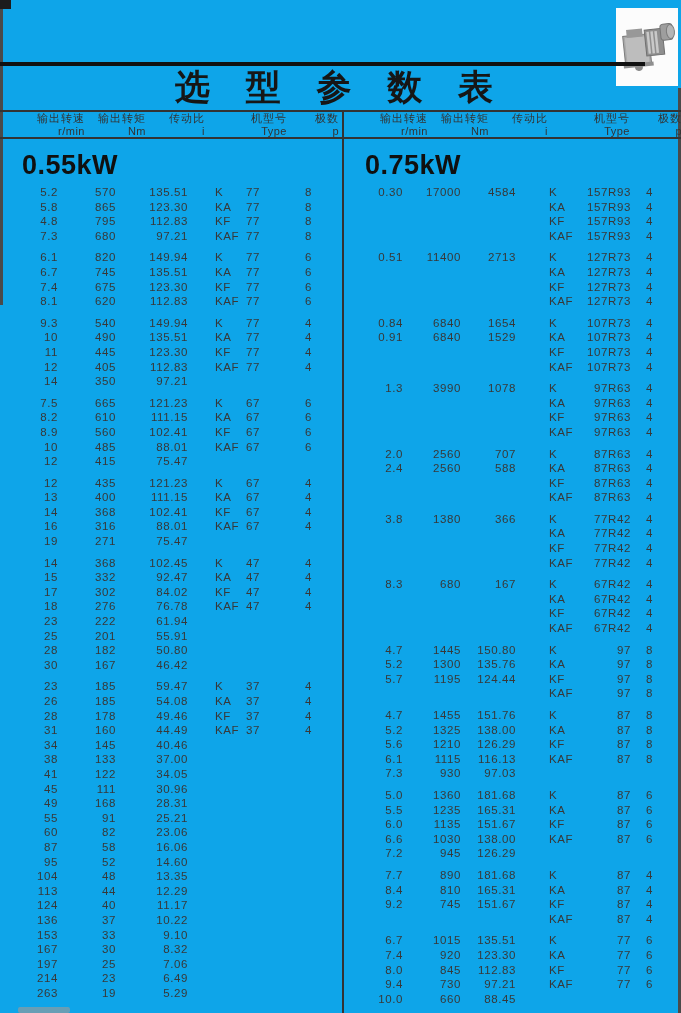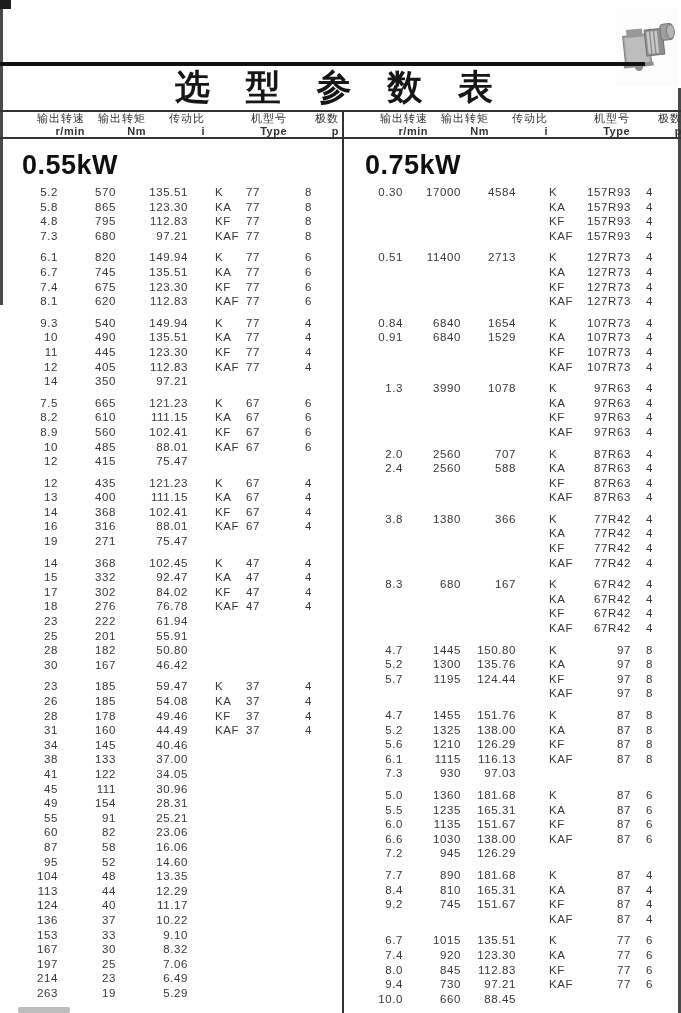--- a/index.html
+++ b/index.html
@@ -1,18 +1,18 @@
 <!DOCTYPE html>
 <html><head>
 <meta charset="utf-8">
 <style>
   html,body{margin:0;padding:0;background:#e8e8e8;}
   .page{
     position:relative;width:681px;height:1013px;margin:0 auto;
-    background:#ffffff;overflow:hidden;
+    background:#0ea5e9;overflow:hidden;
     font-family:"Liberation Sans","DejaVu Sans",sans-serif;
     color:#3a3a3a;
   }
   
   .rule{position:absolute;background:#2a2a2a;}
   .rule-thick-top{left:0;top:62px;width:645px;height:4px;background:#111;}
   .rule-under-title{left:0;top:110px;width:681px;height:2px;background:#333;}
   .rule-under-headers{left:0;top:137px;width:681px;height:2px;background:#333;}
   .rule-center-divider{left:342px;top:110px;width:2px;height:903px;background:#333;}
   .edge-left{left:0;top:0;width:3px;height:305px;background:#4a4a4a;}
@@ -25,21 +25,21 @@
     font-size:35px;font-weight:700;color:#161616;letter-spacing:13px;line-height:42px;
     white-space:nowrap;
   }
   
   .logo{position:absolute;left:616px;top:8px;width:62px;height:78px;}
   
   .hdr{
     position:absolute;top:112px;height:24px;text-align:right;
     font-size:11px;line-height:12.5px;color:#333;letter-spacing:1px;white-space:nowrap;
   }
-  .hdr .unit{letter-spacing:0.5px;font-weight:bold;}
+  .hdr .unit{letter-spacing:0.5px;}
   
   .datacol{position:absolute;top:140px;}
   .datacol-left{left:0;width:341px;}
   .datacol-right{left:343px;width:376px;}
   .section-title{
     font-size:27px;font-weight:700;color:#101010;line-height:32px;
     margin:9px 0 4px 22px;letter-spacing:0.5px;
   }
   .group{margin-bottom:7px;}
   .trow{
@@ -455,21 +455,21 @@
           <div class="trow">
             <span class="c c0">45</span>
             <span class="c c1">111</span>
             <span class="c c2">30.96</span>
             <span class="c c3"></span>
             <span class="c c4"></span>
             <span class="c c5"></span>
           </div>
           <div class="trow">
             <span class="c c0">49</span>
-            <span class="c c1">154</span>
+            <span class="c c1">168</span>
             <span class="c c2">28.31</span>
             <span class="c c3"></span>
             <span class="c c4"></span>
             <span class="c c5"></span>
           </div>
           <div class="trow">
             <span class="c c0">55</span>
             <span class="c c1">91</span>
             <span class="c c2">25.21</span>
             <span class="c c3"></span>

